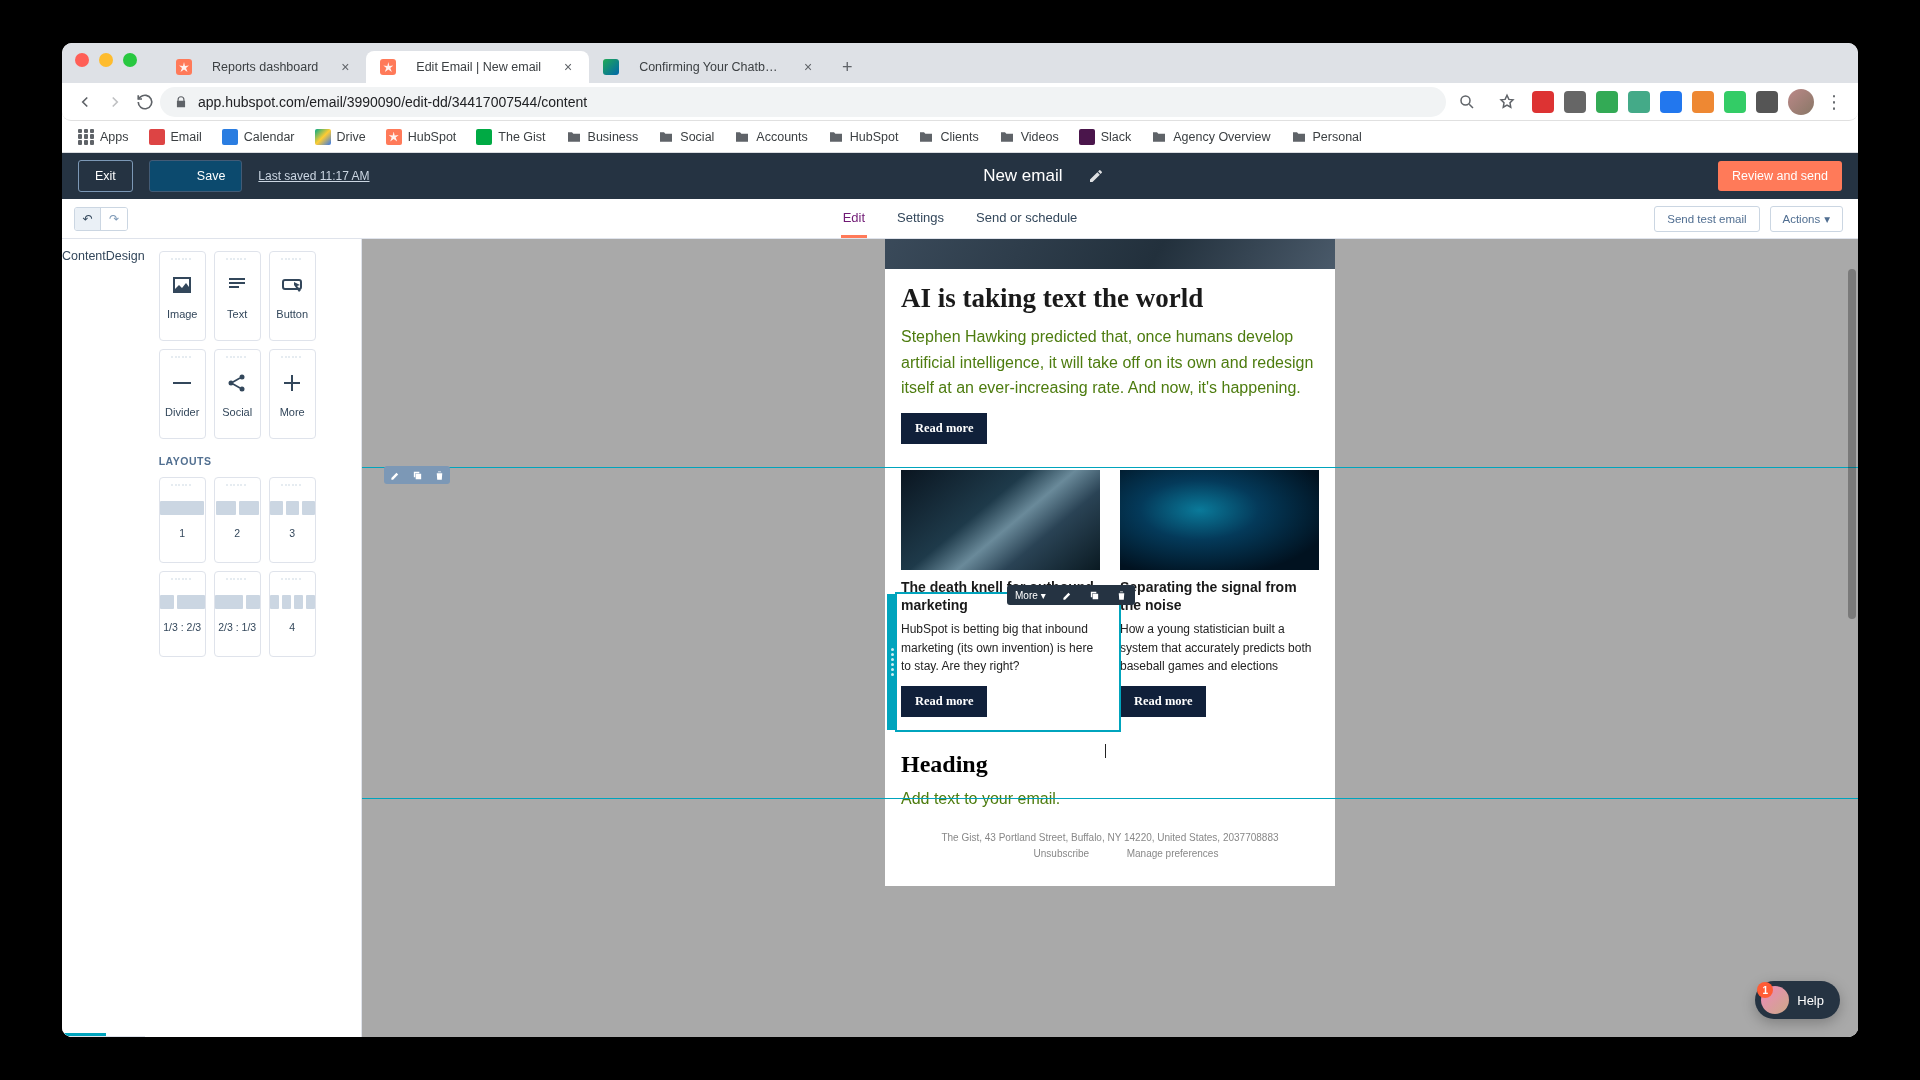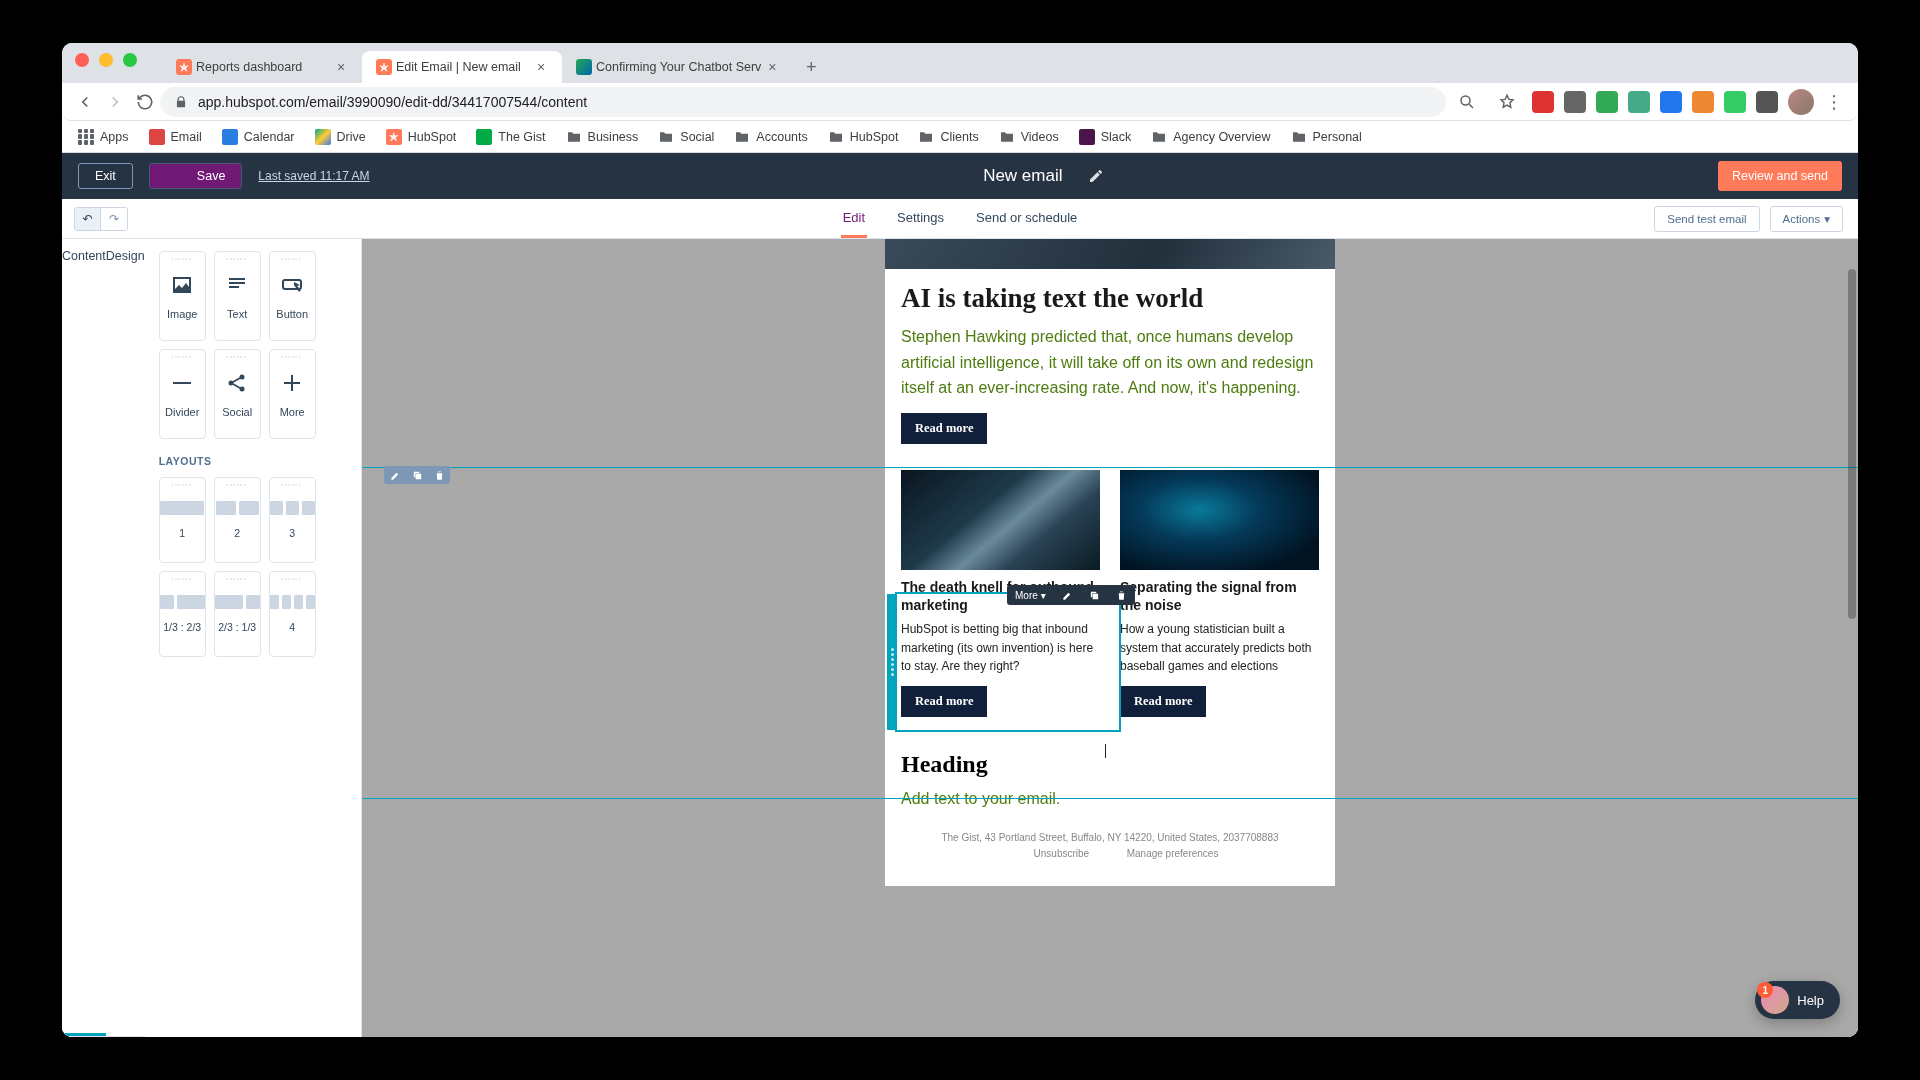--- a/index.html
+++ b/index.html
@@ -8,21 +8,21 @@
 
 
 .traffic { position: absolute; top: 53px; left: 75px; display: flex; gap: 10px; z-index: 100; }
 .tl { width: 14px; height: 14px; border-radius: 50%; }
 .tl.red { background: #ff5f57; }
 .tl.yellow { background: #febc2e; }
 .tl.green { background: #28c840; }
 
 
 .tabstrip { height: 40px; background: #dee1e6; display: flex; align-items: flex-end; padding-left: 100px; padding-top: 8px; }
-.tab { height: 32px; display: flex; align-items: center; padding: 0 14px; font-size: 12.5px; color: #3c4043; border-radius: 8px 8px 0 0; gap: 4px; max-width: 240px; min-width: 200px; position: relative; }
+.tab { height: 32px; display: flex; align-items: center; padding: 0 14px; font-size: 12.5px; color: #3c4043; border-radius: 8px 8px 0 0; gap: 20px; max-width: 240px; min-width: 200px; position: relative; }
 .tab.active { background: #fff; }
 .tab .favicon { width: 16px; height: 16px; border-radius: 3px; flex-shrink: 0; }
 .tab .tabtitle { flex: 1; white-space: nowrap; overflow: hidden; text-overflow: ellipsis; }
 .tab .tabclose { width: 14px; height: 14px; color: #5f6368; cursor: pointer; display:flex; align-items:center; justify-content:center; font-size: 14px; }
 .newtab { width: 28px; height: 28px; display: flex; align-items: center; justify-content: center; color: #5f6368; cursor: pointer; margin-left: 4px; margin-bottom: 2px; font-size: 18px; }
 .fav-hs { background: #ff7a59; position: relative; }
 .fav-hs::after { content:""; position:absolute; inset:3px; background:#fff; clip-path: polygon(50% 0, 60% 40%, 100% 35%, 70% 60%, 85% 100%, 50% 75%, 15% 100%, 30% 60%, 0 35%, 40% 40%); opacity:0.9;}
 .fav-dk { background: linear-gradient(135deg,#2a5,#06a); }
 
 
@@ -41,22 +41,22 @@
 .bm { display: flex; align-items: center; gap: 6px; padding: 4px 8px; font-size: 12.5px; color: #3c4043; border-radius: 4px; cursor: pointer; }
 .bm .bicon { width: 16px; height: 16px; border-radius: 2px; display:flex; align-items:center; justify-content:center; }
 .folder-icon { background:none; }
 .folder-icon svg { width:16px; height:16px; fill:#5f6368; }
 .appsgrid { width:16px; height:16px; display:grid; grid-template-columns:repeat(3,1fr); grid-template-rows:repeat(3,1fr); gap:1.5px; }
 .appsgrid span { background:#5f6368; border-radius:1px; }
 
 
 .hs-top { height: 46px; background: #253342; display: flex; align-items: center; justify-content: space-between; padding: 0 16px; color: #fff; }
 .hs-left { display: flex; align-items: center; gap: 16px; }
-.hs-btn { height: 26px; padding: 0 16px; border: 1px solid #7c98b6; background: transparent; color: #fff; font-size: 12.5px; border-radius: 3px; cursor: pointer; display:flex; align-items:center; }
-.hs-btn.save { background: #701a75; border-color:#425b76;padding-left:47px; }
+.hs-btn { height: 32px; padding: 0 16px; border: 1px solid #7c98b6; background: transparent; color: #fff; font-size: 12.5px; border-radius: 3px; cursor: pointer; display:flex; align-items:center; }
+.hs-btn.save { background: #0c4a6e; border-color:#425b76;padding-left:47px; }
 .hs-lastsaved { font-size: 12px; color: #cbd6e2; text-decoration: underline; cursor: pointer; }
 .hs-center { display: flex; align-items: center; gap: 26px; font-size: 17px; font-weight: 500; }
 .hs-center .pencil { width: 16px; height: 16px; cursor: pointer; opacity:0.85; }
 .hs-right { display: flex; align-items: center; gap: 10px; }
 .hs-primary { height: 30px; padding: 0 14px; background: #ff7a59; color: #fff; border: none; border-radius: 3px; font-size: 12.5px; font-weight: 500; cursor: pointer; }
 
 
 .hs-subbar { height: 40px; background: #fff; display: flex; align-items: center; justify-content: center; position: relative; border-bottom: 1px solid #dfe3eb; }
 .hs-subbar .ltools { position: absolute; left: 12px; display: flex; gap: 0; border:1px solid #cbd6e2; border-radius:3px; overflow:hidden; }
 .ltools .tbtn { width: 26px; height: 22px; display:flex; align-items:center; justify-content:center; background:#fff; cursor:pointer; font-size:12px; color:#7c98b6; }

